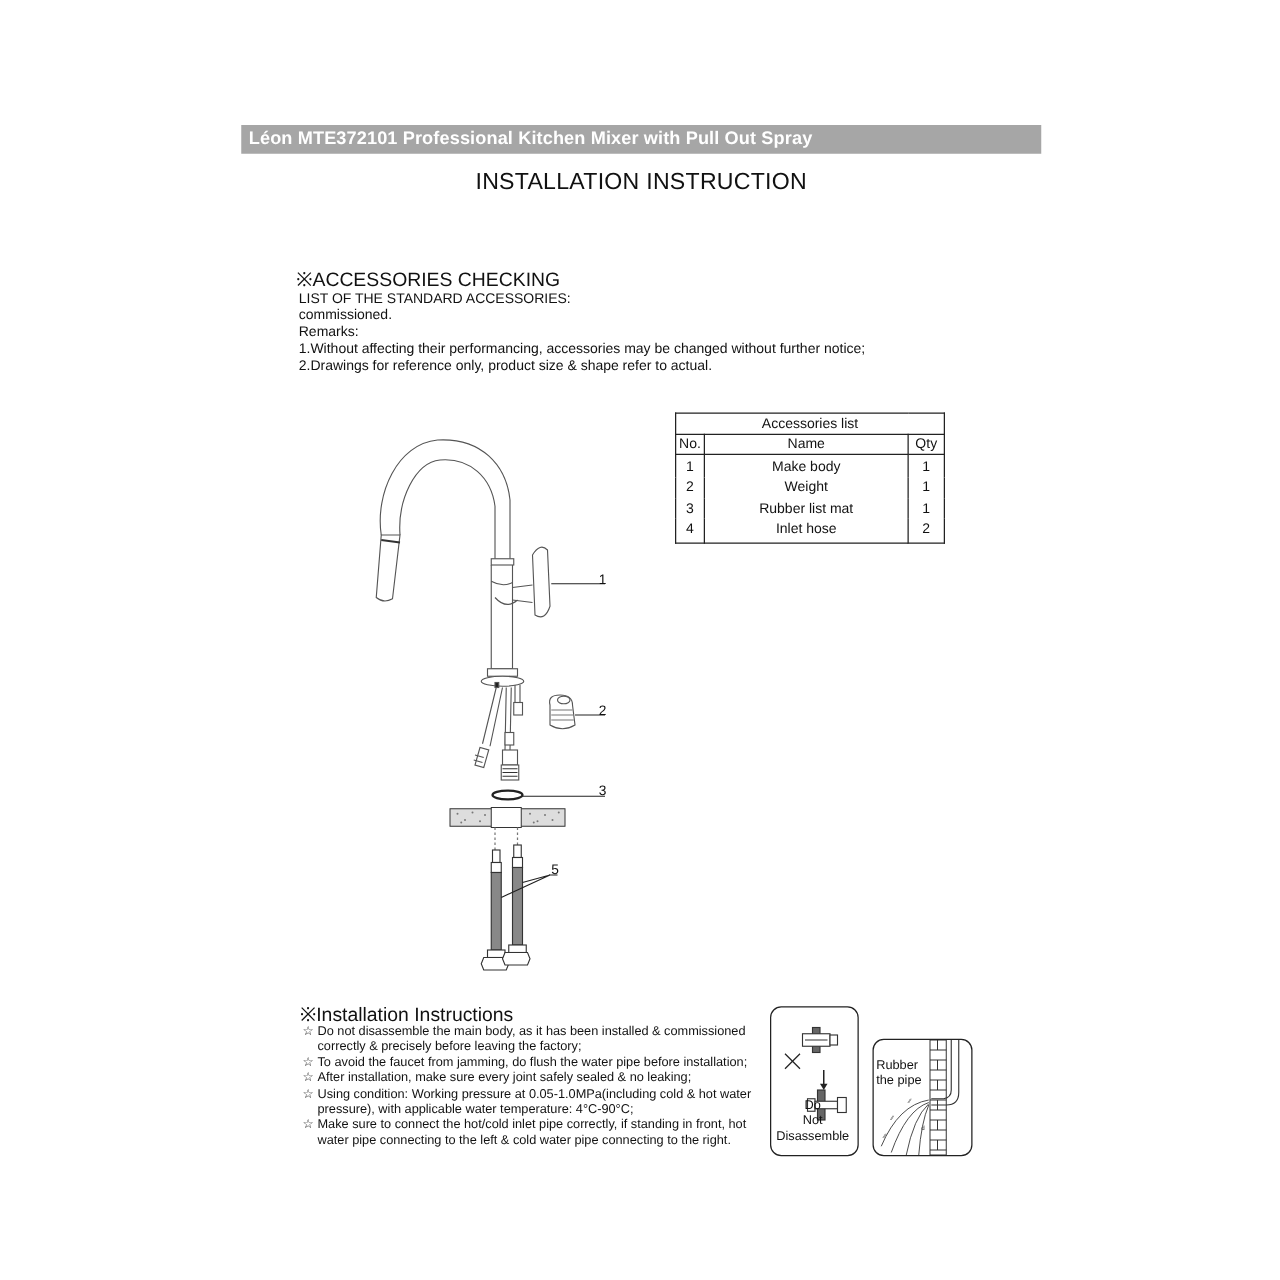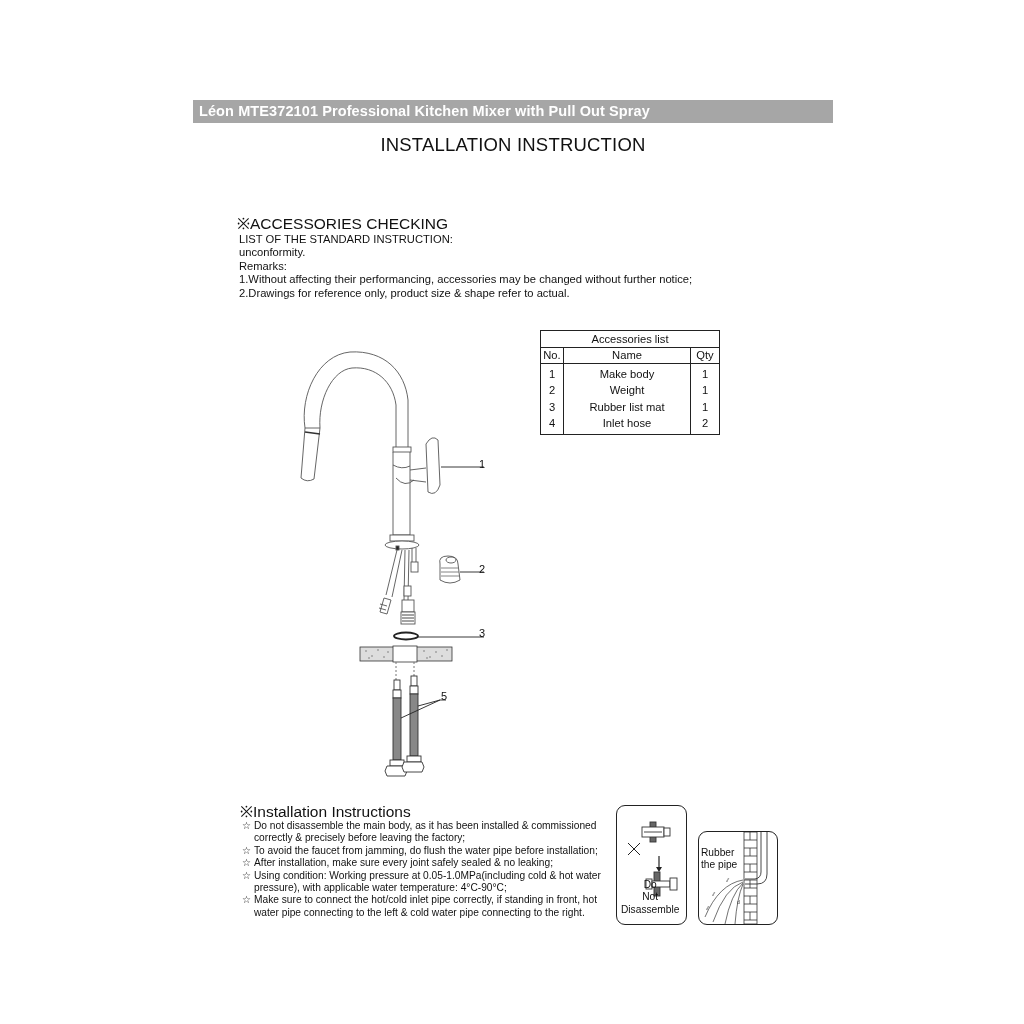--- a/index.html
+++ b/index.html
@@ -11,21 +11,21 @@
                   background: #a6a6a6; color: #ffffff; font-weight: bold; font-size: 14.5px;
                   line-height: 23px; padding-left: 6px; box-sizing: border-box; letter-spacing: 0.1px; }
     .doc-title { position: absolute; left: 193px; width: 640px; top: 134px; text-align: center;
                  font-size: 18.5px; letter-spacing: 0.2px; }
 
     .sec-title { position: absolute; font-size: 15.5px; }
     .sec1-title { left: 237px; top: 212px; }
     .sec1-body { position: absolute; left: 239px; top: 233px; width: 540px; font-size: 11.2px; line-height: 13.4px; }
     .sec1-body div { white-space: nowrap; }
 
-    table.acc { position: absolute; left: 540px; top: 330px; width: 180px; border-collapse: collapse;
+    table.acc { position: absolute; left: 540px; top: 330px; width: 216px; border-collapse: collapse;
                 font-size: 11.2px; }
     table.acc td, table.acc th { border: 1px solid #222; text-align: center; font-weight: normal;
                 padding: 0; height: 15px; line-height: 15px; }
     table.acc .caption-cell { height: 16px; }
     table.acc tbody td { border-top: none; border-bottom: none; height: 16.4px; line-height: 16.4px; }
     table.acc tbody tr:first-child td { border-top: 1px solid #222; padding-top: 2px; }
     table.acc tbody tr:last-child td { border-bottom: 1px solid #222; padding-bottom: 2px; }
     .col-no { width: 22px; }
     .col-qty { width: 28px; }
 
@@ -45,22 +45,22 @@
 </head>
 <body>
 
 <div class="page">
 
   <div class="header-bar">Léon MTE372101 Professional Kitchen Mixer with Pull Out Spray</div>
   <div class="doc-title">INSTALLATION INSTRUCTION</div>
 
   <div class="sec-title sec1-title">※ACCESSORIES CHECKING</div>
   <div class="sec1-body">
-    <div>LIST OF THE STANDARD INSTRUCTION:</div>
-    <div>unconformity.</div>
+    <div>LIST OF THE STANDARD ACCESSORIES:</div>
+    <div>commissioned.</div>
     <div>Remarks:</div>
     <div>1.Without affecting their performancing, accessories may be changed without further notice;</div>
     <div>2.Drawings for reference only, product size &amp; shape refer to actual.</div>
   </div>
 
   <table class="acc">
     <thead>
       <tr>
           <th colspan="3" class="caption-cell">Accessories list</th>
         </tr>

